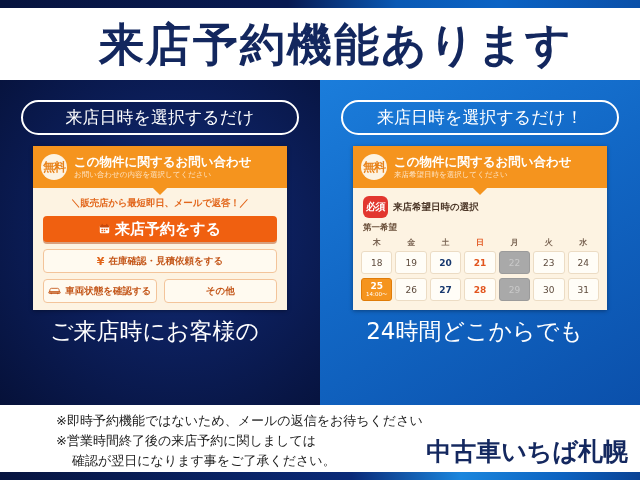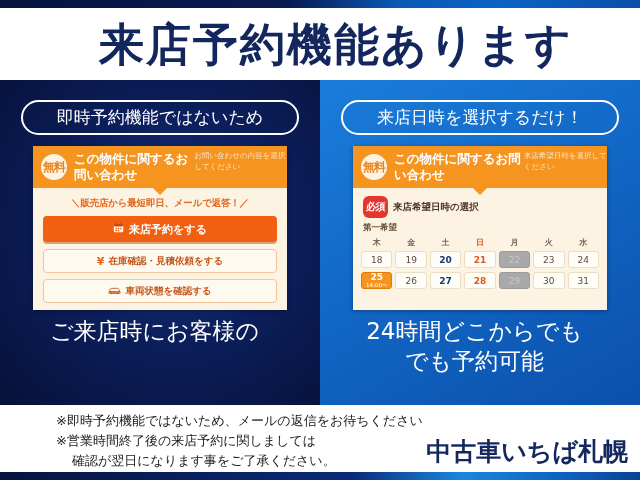--- a/index.html
+++ b/index.html
@@ -55,37 +55,37 @@
 
   .mock-head{
     position:relative;height:42px;background:#f5941e;
     display:flex;align-items:center;padding-left:8px;box-sizing:border-box;
   }
   .free-badge{
     width:26px;height:26px;border-radius:50%;background:#fdf3e2;
     display:flex;align-items:center;justify-content:center;flex:none;margin-right:7px;
   }
   .free-badge span{font-size:12px;color:#e8821a;font-weight:bold;letter-spacing:-1px;}
-  .mock-head-txt{display:flex;flex-direction:row;justify-content:center;}
+  .mock-head-txt{display:flex;flex-direction:column;justify-content:center;}
   .mock-head-txt .t1{font-size:12.5px;color:#ffffff;font-weight:bold;line-height:1.25;}
   .mock-head-txt .t2{font-size:7.5px;color:#fde3c3;line-height:1.4;}
   .notch{
     position:absolute;left:50%;transform:translateX(-50%) rotate(45deg);
     bottom:-5px;width:10px;height:10px;background:#f5941e;
   }
 
   
   .lead{
     text-align:center;font-size:9.5px;color:#e2671c;font-weight:bold;
     margin:9px 0 6px;letter-spacing:-.2px;
   }
   .btn-primary{
     margin:0 10px 7px;height:26px;background:#f06010;border-radius:4px;
     display:flex;align-items:center;justify-content:center;gap:5px;
-    color:#fff;font-size:11px;font-weight:bold;
+    color:#fff;font-size:15px;font-weight:bold;
     box-shadow:0 2px 0 rgba(170,60,5,.45);
   }
   .btn-outline{
     margin:0 10px 6px;height:22px;background:#fffaf0;
     border:1px solid #f3c49a;border-radius:4px;
     display:flex;align-items:center;justify-content:center;gap:4px;
     color:#c4571a;font-size:9.5px;font-weight:bold;
   }
   .btn-row{display:flex;gap:7px;margin:0 10px;}
   .btn-row .btn-outline{margin:0;flex:1;}
@@ -104,21 +104,21 @@
   .pref{font-size:8.5px;color:#6b513c;font-weight:bold;margin:4px 0 3px 10px;}
 
   .cal{margin:0 8px;}
   .cal-row{display:flex;gap:3px;justify-content:space-between;}
   .dow{
     flex:1;text-align:center;font-size:8px;color:#7a6453;font-weight:bold;
     padding-bottom:3px;
   }
   .dow.sun{color:#e2551e;}
   .cell{
-    flex:1;height:17px;background:#fffdf7;border:1px solid #ecdcc4;border-radius:3px;
+    flex:1;height:23px;background:#fffdf7;border:1px solid #ecdcc4;border-radius:3px;
     display:flex;flex-direction:column;align-items:center;justify-content:center;
     font-size:9px;color:#5d4staticc;color:#5d4a3c;box-sizing:border-box;
   }
   .cal-row.dates{margin-bottom:4px;}
   .cell.bold{color:#17386e;font-weight:bold;}
   .cell.sun{color:#e2551e;font-weight:bold;}
   .cell.off{background:#a9a9a9;border-color:#9b9b9b;color:#c9c9c9;}
   .cell.sel{background:#f5941e;border-color:#e07c08;color:#fff;font-weight:bold;}
   .cell.sel .tm{font-size:5.5px;font-weight:normal;line-height:1;margin-top:1px;}
 
@@ -155,21 +155,21 @@
 
   <div class="headline">
     <span>来店予約機能あります</span>
   </div>
 
   <div class="panels">
 
     <div class="panel panel-left">
 
       <div class="pill">
-        <span>即時予約機能ではないため</span>
+        <span>来店日時を選択するだけ</span>
       </div>
 
       <div class="mock mock-l">
         <div class="mock-head">
           <div class="free-badge">
             <span>無料</span>
           </div>
           <div class="mock-head-txt">
             <div class="t1">この物件に関するお問い合わせ</div>
             <div class="t2">お問い合わせの内容を選択してください</div>
@@ -206,20 +206,23 @@
             <span class="ico">
               <svg width="13" height="9" viewBox="0 0 18 12" aria-hidden="true">
                 <path d="M2 8.5 L2.8 4.6 C3 3.6 3.7 3 4.7 3 h8.6 c1 0 1.7.6 1.9 1.6 L16 8.5z" fill="none" stroke="#c4571a" stroke-width="1.2"></path>
                 <rect x="1" y="7.5" width="16" height="2.6" rx="1.3" fill="none" stroke="#c4571a" stroke-width="1.2"></rect>
                 <circle cx="4.6" cy="10.2" r="1.1" fill="#c4571a"></circle>
                 <circle cx="13.4" cy="10.2" r="1.1" fill="#c4571a"></circle>
               </svg>
             </span>
             <span>車両状態を確認する</span>
           </div>
+          <div class="btn-outline">
+            <span>その他</span>
+          </div>
         </div>
       </div>
 
       <div class="cap">
         <div>ご来店時にお客様の</div>
       </div>
     </div>
 
     <div class="panel panel-right">
 
@@ -300,21 +303,20 @@
               </div>
               <div class="cell">
                 <div>31</div>
               </div>
             </div>
         </div>
       </div>
 
       <div class="cap">
         <div>24時間どこからでも</div>
-        <div>でも予約可能</div>
       </div>
     </div>
   </div>
 
   <div class="footer">
     <div class="notes">
       <div>※即時予約機能ではないため、メールの返信をお待ちください</div>
       <div>※営業時間終了後の来店予約に関しましては</div>
       <div class="indent">確認が翌日になります事をご了承ください。</div>
     </div>

